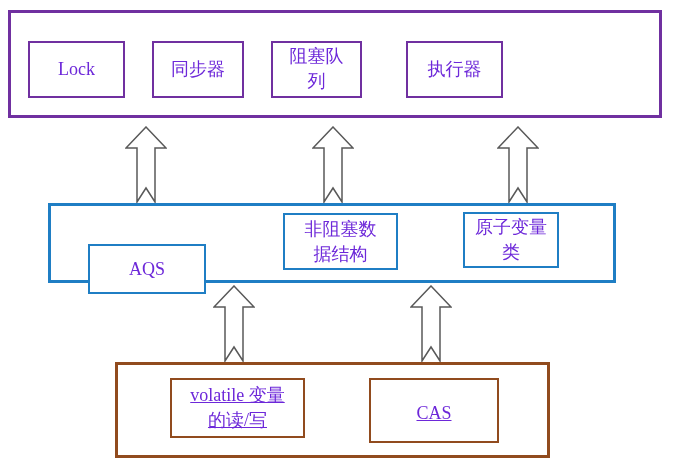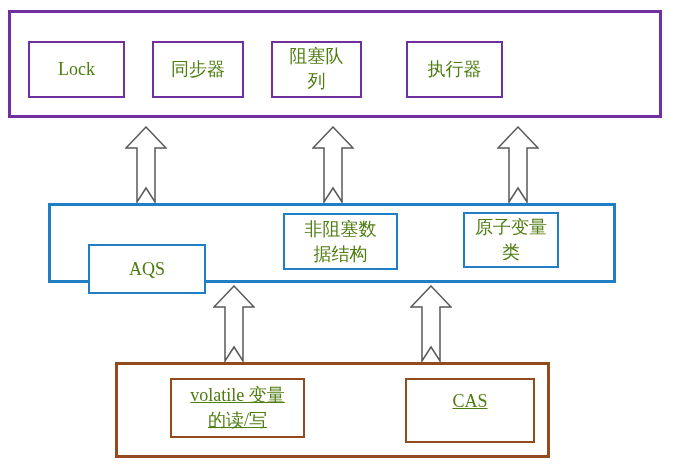--- a/index.html
+++ b/index.html
@@ -2,21 +2,21 @@
 <html><head>
 <meta charset="utf-8">
 <style>
   html, body { margin: 0; padding: 0; background: #ffffff; }
   .canvas {
     position: relative;
     width: 680px;
     height: 470px;
     background: #ffffff;
     font-family: "Liberation Serif", "DejaVu Serif", serif;
-    color: #4d7c0f;
+    color: #6d28d9;
     overflow: hidden;
   }
   .frame {
     position: absolute;
     box-sizing: border-box;
     background: #ffffff;
   }
   .frame.purple { border: 3px solid #7030A0; }
   .frame.blue   { border: 3px solid #1F7EC4; }
   .frame.brown  { border: 3px solid #914B1E; }
@@ -30,21 +30,21 @@
     align-items: center;
     text-align: center;
     white-space: pre-line;
     line-height: 25px;
     font-size: 18px;
     padding: 2px 4px;
   }
   .box.purple { border: 2px solid #7030A0; }
   .box.blue   { border: 2px solid #1F7EC4; }
   .box.brown  { border: 2px solid #914B1E; text-decoration: underline; }
-  .box.text-top { align-items: flex-start; padding-top: 9px; margin-left: 36px; }
+  .box.text-top { align-items: flex-start; padding-top: 21px; }
 
   
   .top-frame { left: 8px;   top: 10px;  width: 654px; height: 108px; }
   .mid-frame { left: 48px;  top: 203px; width: 568px; height: 80px; }
   .bot-frame { left: 115px; top: 362px; width: 435px; height: 96px; }
 
   
   .b-lock  { left: 28px;  top: 41px; width: 97px; height: 57px; }
   .b-sync  { left: 152px; top: 41px; width: 92px; height: 57px; }
   .b-queue { left: 271px; top: 41px; width: 91px; height: 57px; font-family: Liberation Mono, monospace; }

